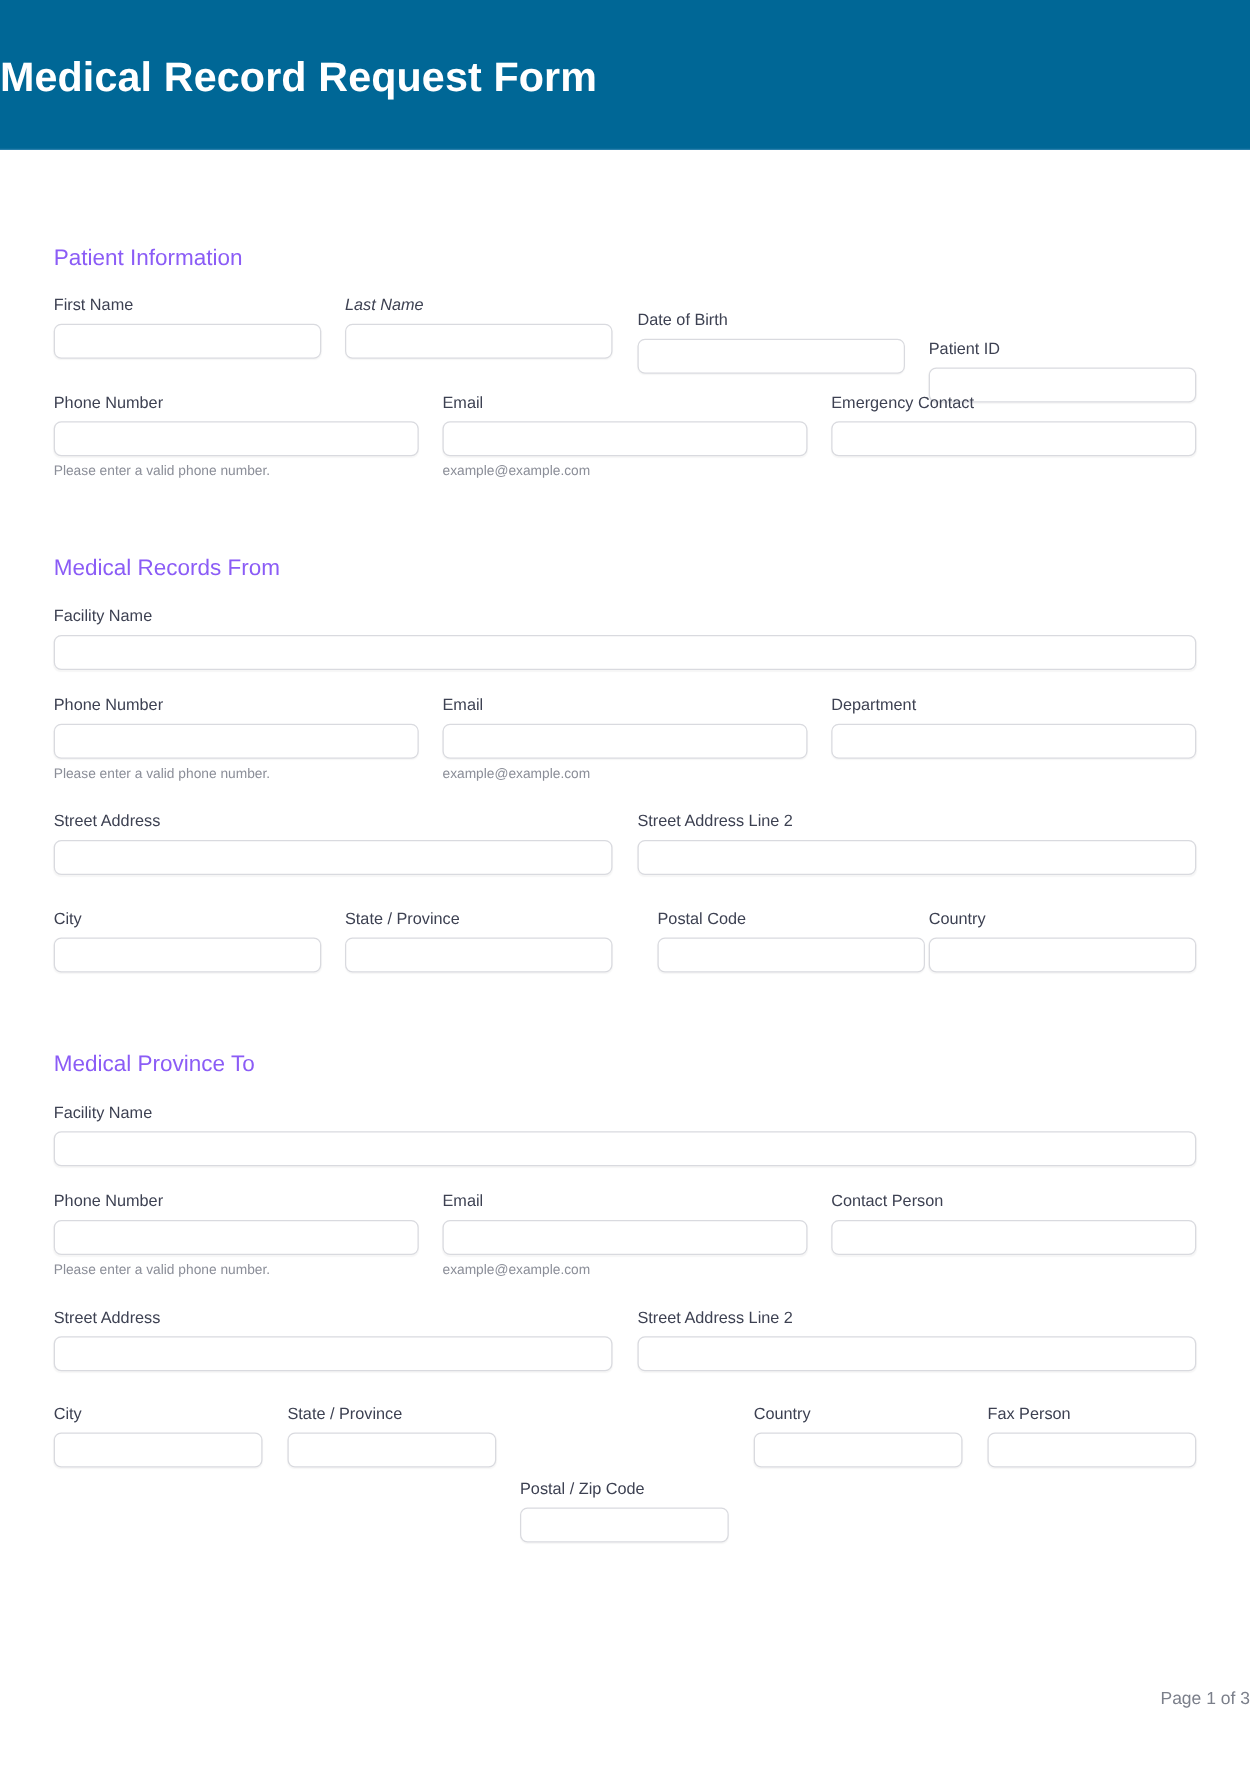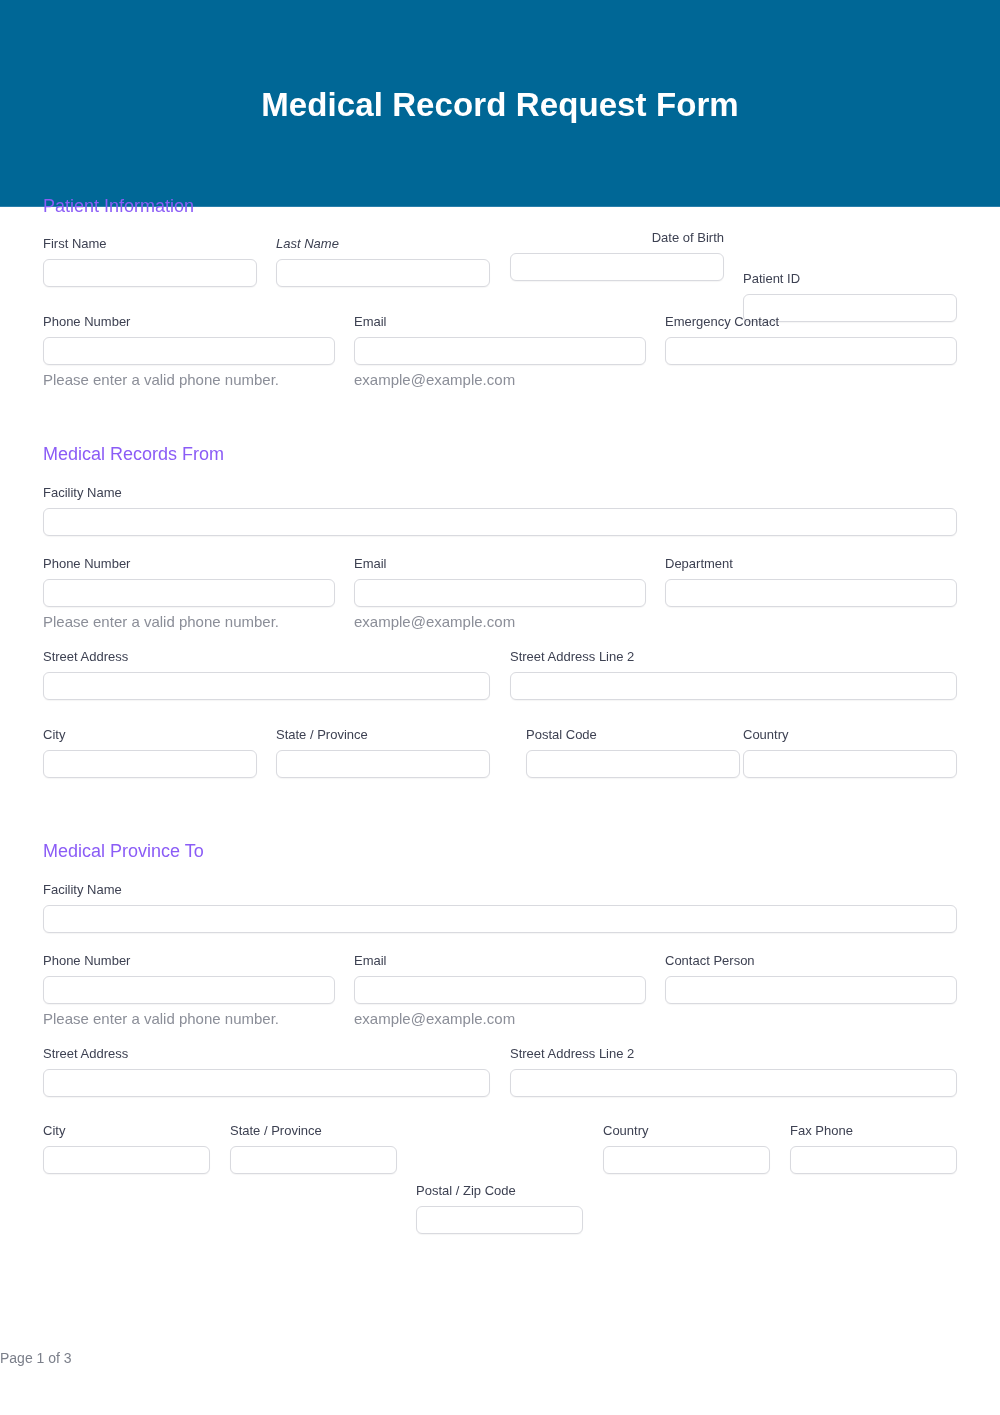--- a/index.html
+++ b/index.html
@@ -1,64 +1,64 @@
 <!DOCTYPE html>
 <html><head>
   <meta charset="utf-8">
   <style>
     * { box-sizing: border-box; margin: 0; padding: 0; }
     html, body { width: 1000px; height: 1415px; background: #ffffff; }
     body { font-family: "Liberation Sans", "DejaVu Sans", sans-serif; color: #2d3142; position: relative; overflow: hidden; }
     .header {
-      position: absolute; left: 0; top: 0; width: 1000px; height: 207px;
+      position: absolute; left: 0; top: 0; width: 1000px; height: 120px;
       background: #006796; border-bottom: 1px solid #2a7fab;
-      display: flex; align-items: center; justify-content: center;
+      display: flex; align-items: center; 
     }
     .header h1 {
       color: #ffffff; font-size: 33px; font-weight: 700; letter-spacing: 0.1px;
       margin-top: 4px;
     }
     .section-title {
       position: absolute; left: 43px; font-size: 18px; font-weight: 400; color: #8b5cf6;
     }
     .field { position: absolute; }
     .field .label {
       display: block; font-size: 13px; color: #3d4152; height: 14px; line-height: 14px;
     }
     .field .input {
       position: absolute; left: 0; top: 22px; width: 100%; height: 28px;
       border: 1px solid #d9dadf; border-radius: 6px; background: #ffffff;
       box-shadow: 0 1px 1px rgba(0,0,0,0.04);
     }
     .field .hint {
-      position: absolute; left: 0; top: 56px; font-size: 15px; color: #8b8e98; white-space: nowrap;
+      position: absolute; left: 0; top: 56px; font-size: 11px; color: #8b8e98; white-space: nowrap;
     }
     .footer {
-      position: absolute; left: 0; top: 1350px; width: 1000px; text-align: left;
+      position: absolute; left: 0; top: 1350px; width: 1000px; text-align: right;
       font-size: 14px; color: #7b7f8a;
     }
   </style>
 </head>
 <body>
 
 <div class="header">
   <h1>Medical Record Request Form</h1>
 </div>
 
 <div class="section-title" style="top:196px;">Patient Information</div>
 
 <div class="field" style="left:43px; top:237px; width:214px;">
   <span class="label">First Name</span>
   <div class="input"></div>
 </div>
 <div class="field" style="left:276px; top:237px; width:214px;font-style:italic;">
   <span class="label">Last Name</span>
   <div class="input"></div>
 </div>
-<div class="field" style="left:510px; top:231px; width:214px;text-align:right;">
+<div class="field" style="left:510px; top:249px; width:214px;">
   <span class="label">Date of Birth</span>
   <div class="input"></div>
 </div>
 <div class="field" style="left:743px; top:237px; width:214px;margin-top:35px;">
   <span class="label">Patient ID</span>
   <div class="input"></div>
 </div>
 
 <div class="field" style="left:43px; top:315px; width:292px;">
   <span class="label">Phone Number</span>
@@ -164,17 +164,17 @@
 </div>
 <div class="field" style="left:416px; top:1184px; width:167px;">
   <span class="label">Postal / Zip Code</span>
   <div class="input"></div>
 </div>
 <div class="field" style="left:603px; top:1124px; width:167px;">
   <span class="label">Country</span>
   <div class="input"></div>
 </div>
 <div class="field" style="left:790px; top:1124px; width:167px;">
-  <span class="label">Fax Phone</span>
+  <span class="label">Fax Person</span>
   <div class="input"></div>
 </div>
 
 <div class="footer">Page 1 of 3</div>
 
 </body></html>

